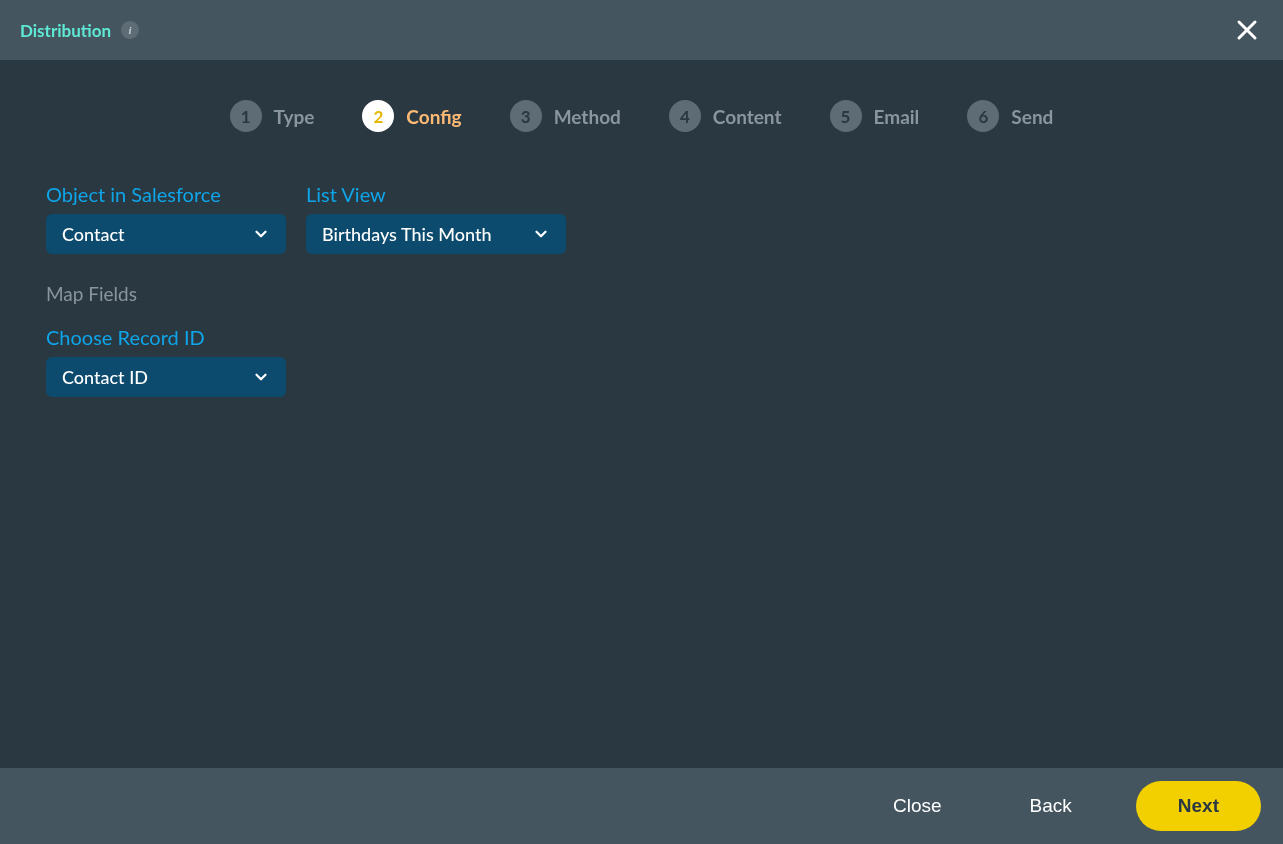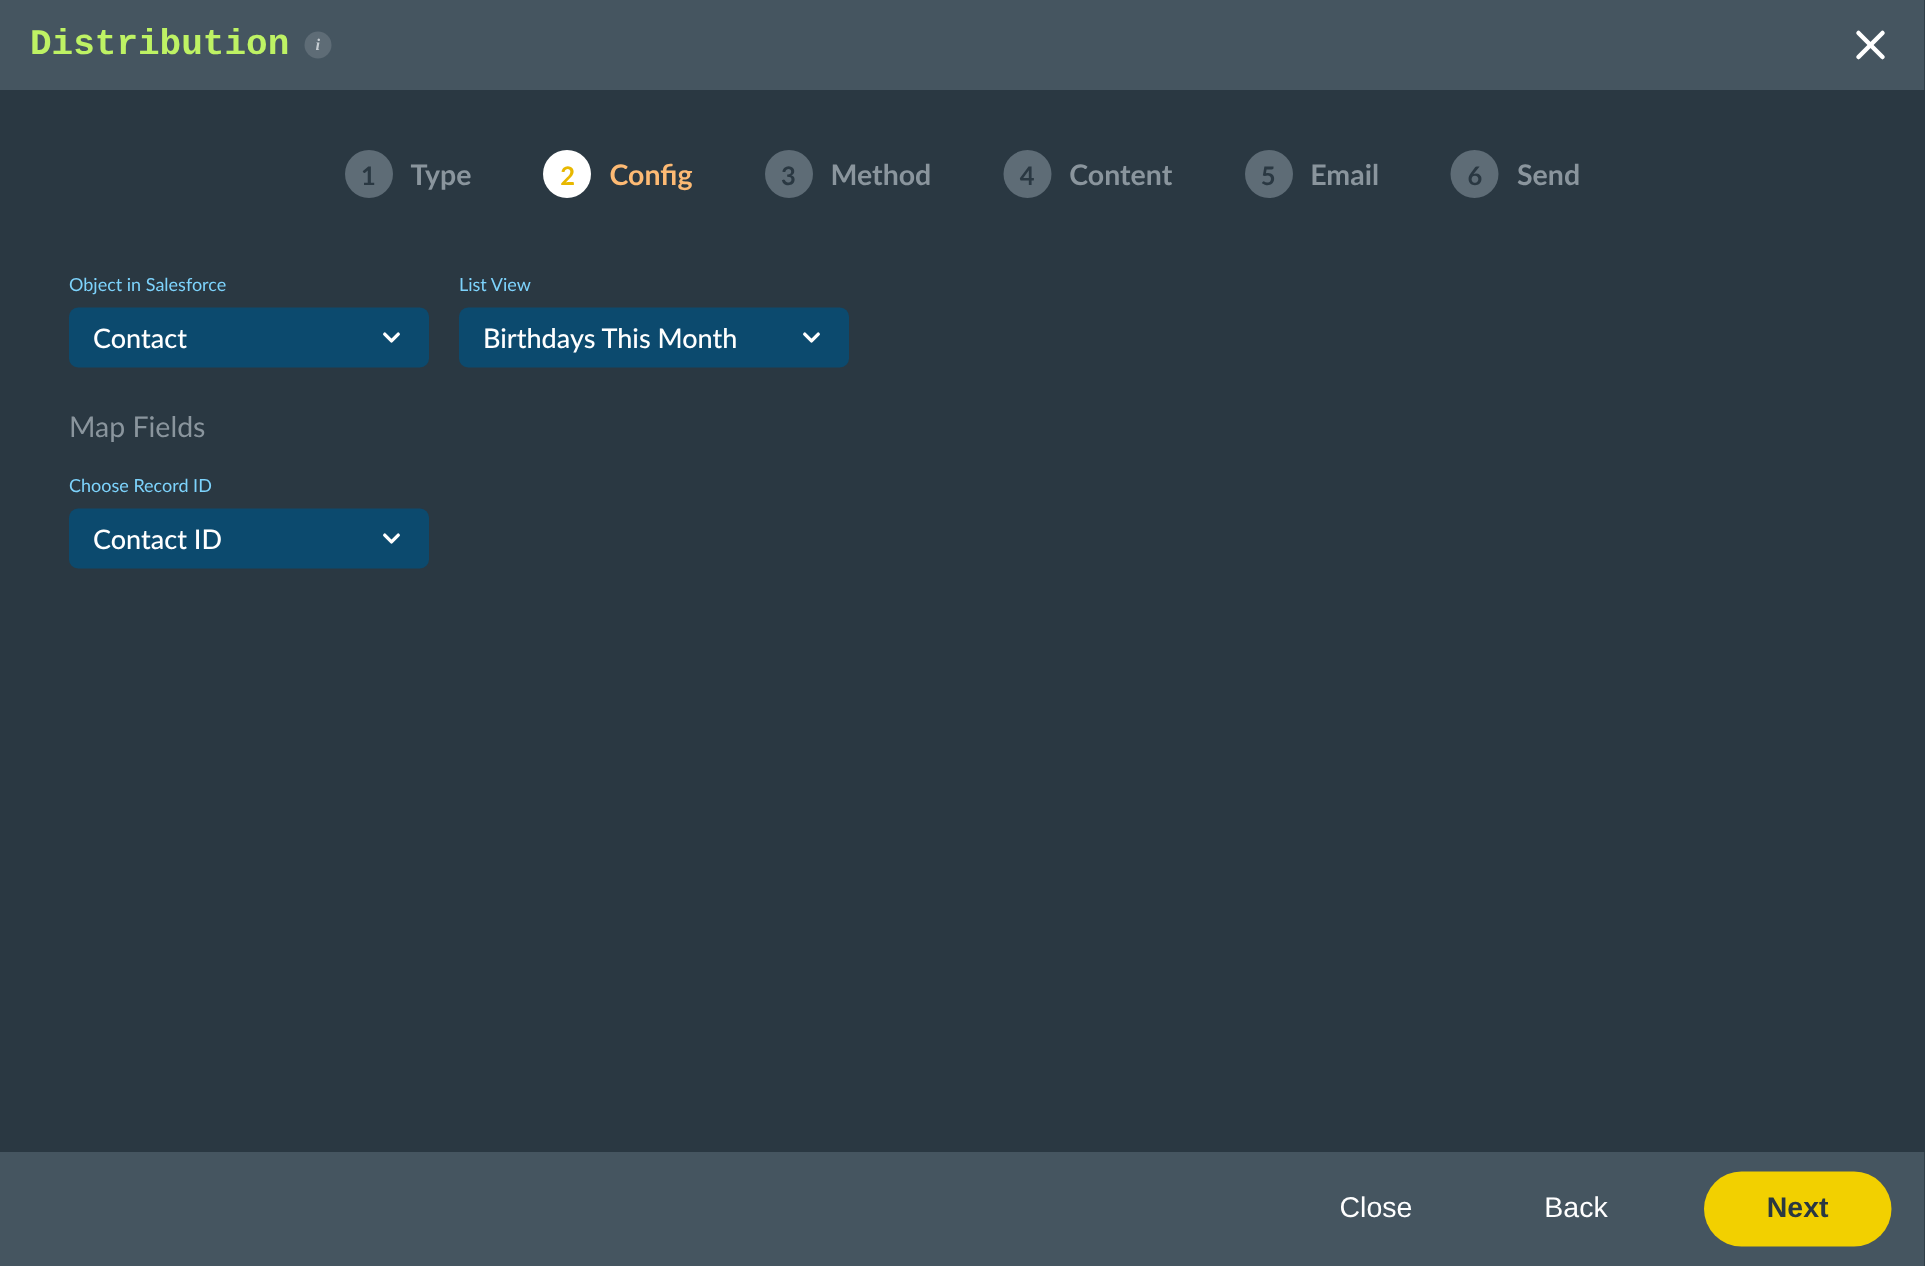--- a/index.html
+++ b/index.html
@@ -22,24 +22,23 @@
       align-items: center;
       justify-content: space-between;
       padding: 0 20px;
     }
     .header-title {
       display: flex;
       align-items: center;
       gap: 10px;
     }
     .header-title-text {
-      color: #bef264;
-      font-size: 24px;
+      color: #5eead4;
+      font-size: 17px;
       font-weight: 700;
-      font-family: Liberation Mono, monospace;
     }
     .info-badge {
       display: inline-flex;
       align-items: center;
       justify-content: center;
       width: 18px;
       height: 18px;
       background: #5e6c76;
       border-radius: 50%;
       color: #c5ccd1;
@@ -105,22 +104,22 @@
       display: flex;
       gap: 20px;
       margin-bottom: 28px;
     }
     .field {
       display: flex;
       flex-direction: column;
       gap: 8px;
     }
     .field-label {
-      color: #7dd3fc;
-      font-size: 12px;
+      color: #0ea5e9;
+      font-size: 20px;
       font-weight: 400;
     }
     .section-label {
       color: #8a959d;
       font-size: 19px;
       font-weight: 400;
       margin-bottom: 20px;
     }
     .select {
       background: #0c4a6e;

